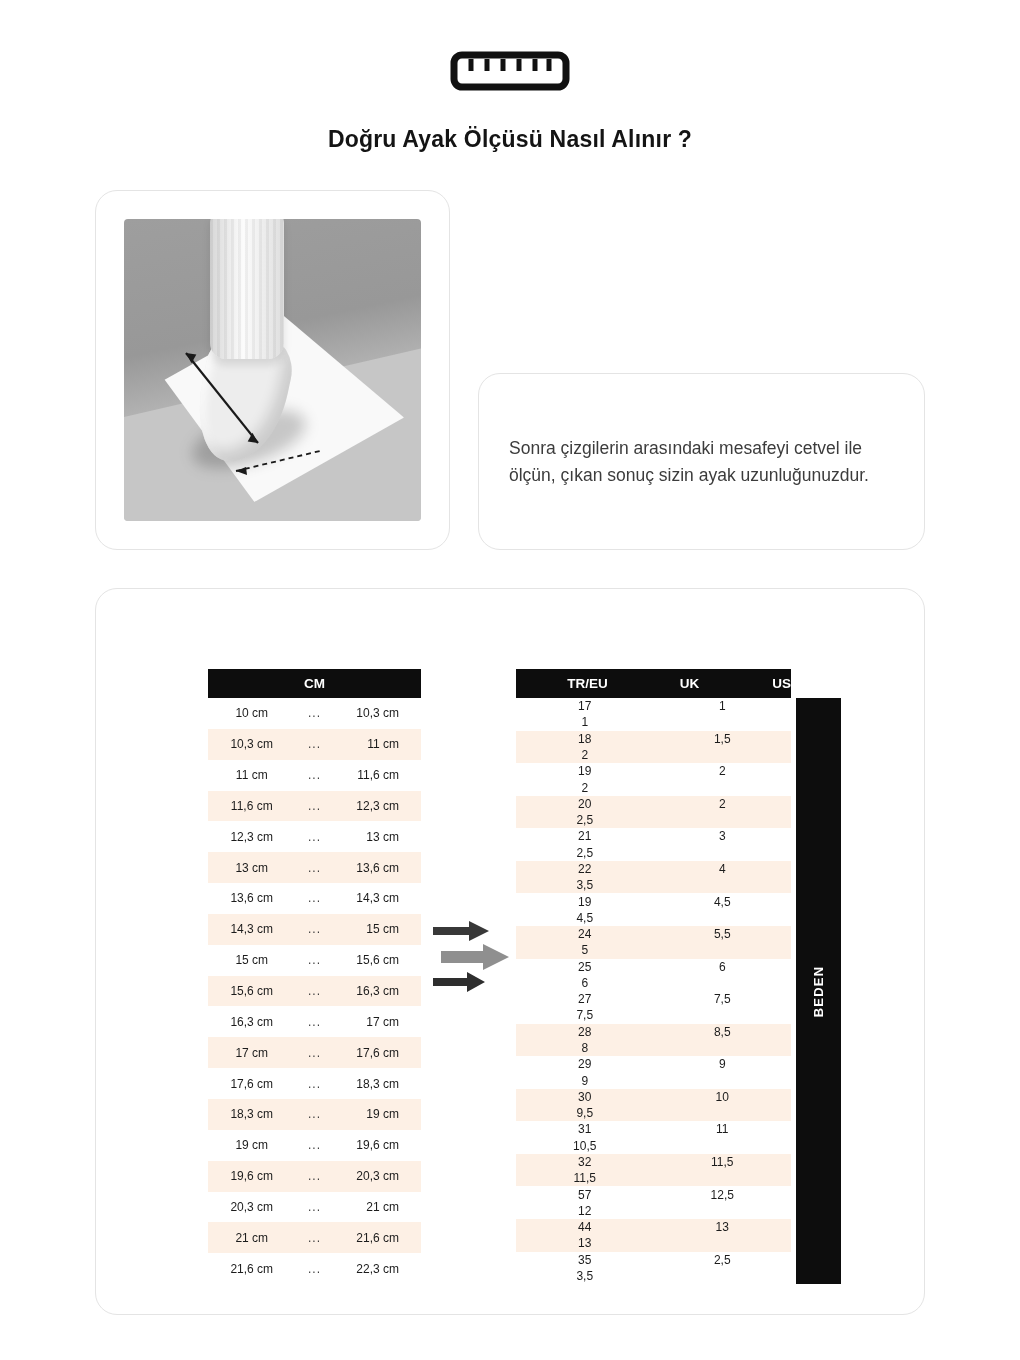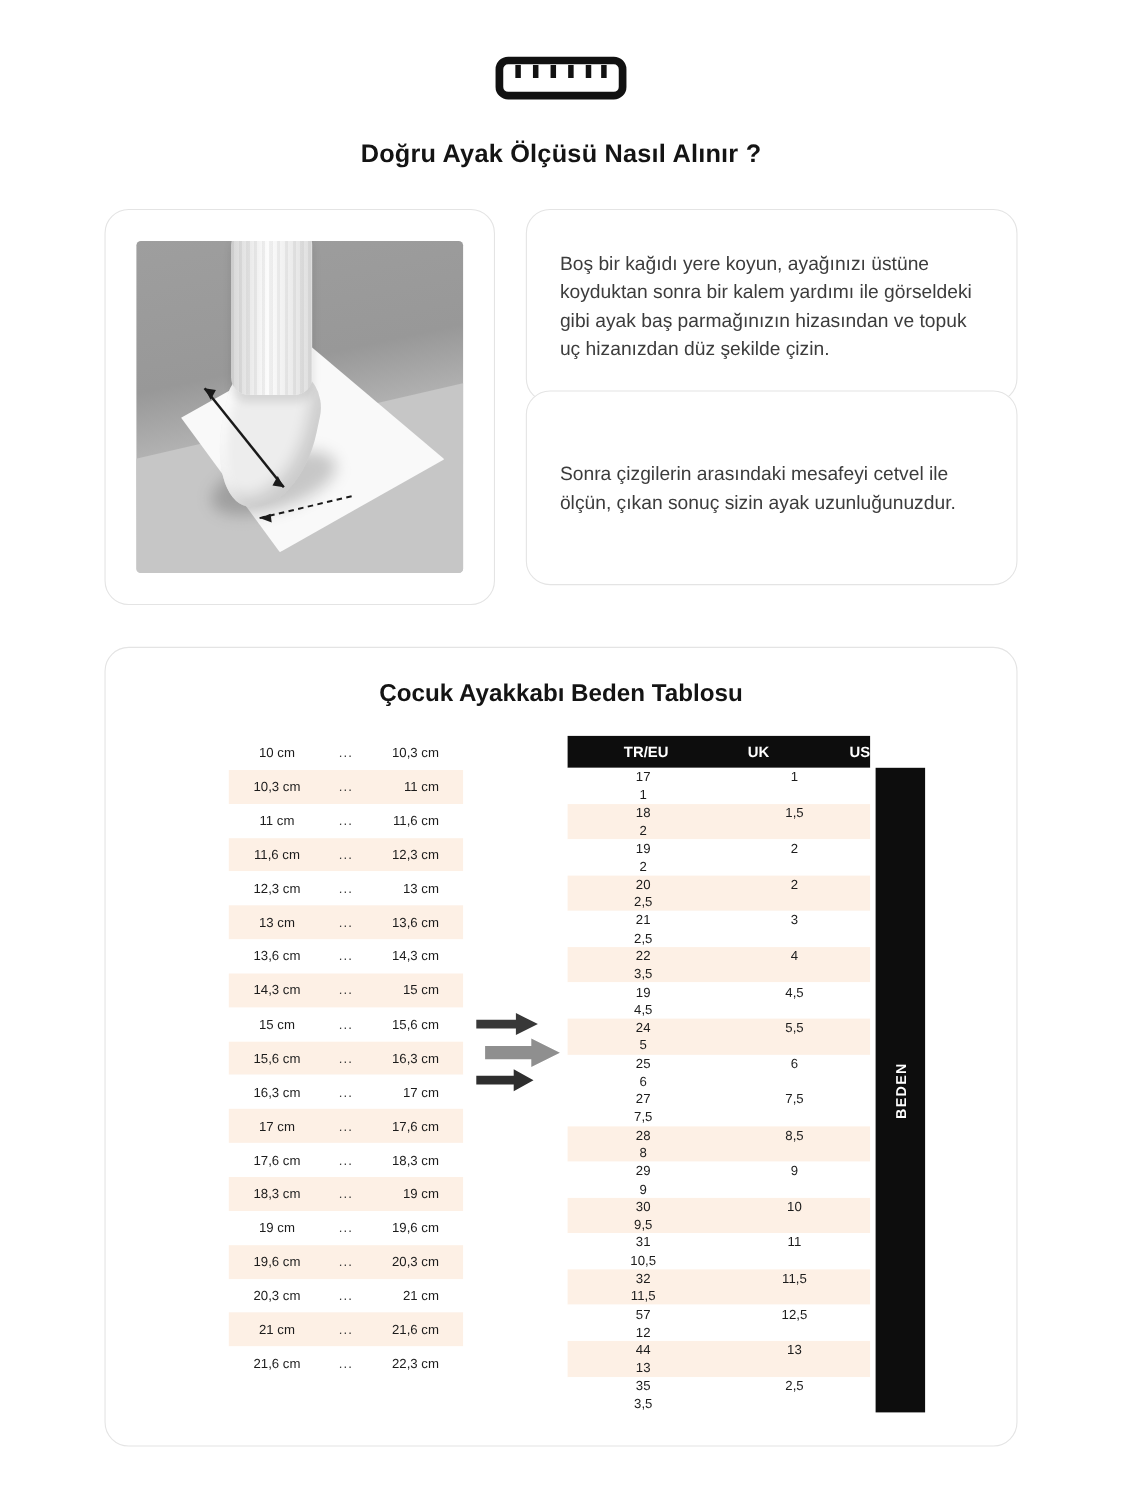--- a/index.html
+++ b/index.html
@@ -46,21 +46,21 @@
   }
   .measure-svg { position:absolute; left:0; top:0; }
 
   .note-box {
     position:absolute; left:478px; width:447px;
     border:1px solid var(--border,#e4e4e4); border-radius:22px; background:#fff;
     display:flex; align-items:center; padding:26px 30px;
     font-size:17.5px; line-height:1.5; color:var(--muted,#3c3c3c);
   }
   .note-box.one { top:190px; height:176px; }
-  .note-box.two { top:355px; height:177px; }
+  .note-box.two { top:373px; height:177px; }
 
   
   .table-card {
     position:absolute; left:95px; top:588px; width:830px; height:727px;
     border:1px solid var(--border,#e4e4e4); border-radius:22px; background:#fff;
   }
   .table-title { position:absolute; top:28px; left:0; width:100%; text-align:center;
     font-size:22px; font-weight:bold; color:#141414; }
 
   .thead { height:29px; background:var(--header-bg,#0d0d0d); color:#fff;
@@ -117,31 +117,28 @@
       <svg class="measure-svg" width="297" height="302" viewBox="0 0 297 302">
         <line x1="62" y1="134" x2="134" y2="224" stroke="#1a1a1a" stroke-width="2.2"></line>
         <polygon points="62,134 72,137 66,145" fill="#1a1a1a" transform="rotate(-8 62 134)"></polygon>
         <polygon points="134,224 124,221 130,213" fill="#1a1a1a" transform="rotate(-8 134 224)"></polygon>
         <line x1="112" y1="252" x2="196" y2="232" stroke="#1a1a1a" stroke-width="1.8" stroke-dasharray="5 4"></line>
         <polygon points="112,252 122,248 123,256" fill="#1a1a1a"></polygon>
       </svg>
     </div>
   </div>
 
-  <div class="note-box one">
-    <p>Boş bir kağıdı yere koyun, ayağınızı üstüne koyduktan sonra bir kalem yardımı ile görseldeki gibi ayak baş parmağınızın hizasından ve topuk uç hizanızdan düz şekilde çizin.</p>
-  </div>
   <div class="note-box two">
     <p>Sonra çizgilerin arasındaki mesafeyi cetvel ile ölçün, çıkan sonuç sizin ayak uzunluğunuzdur.</p>
   </div>
 
   <div class="table-card">
-    <h2 class="table-title">Çocuk Ayakkabı Beden Tablosu</h2>
 
     <div class="cm-table">
+      <div class="thead cm">CM</div>
       <div class="tbody">
           <div class="trow">
             <span class="cell from">10 cm</span>
             <span class="cell dots">...</span>
             <span class="cell to">10,3 cm</span>
           </div>
           <div class="trow alt">
             <span class="cell from">10,3 cm</span>
             <span class="cell dots">...</span>
             <span class="cell to">11 cm</span>

